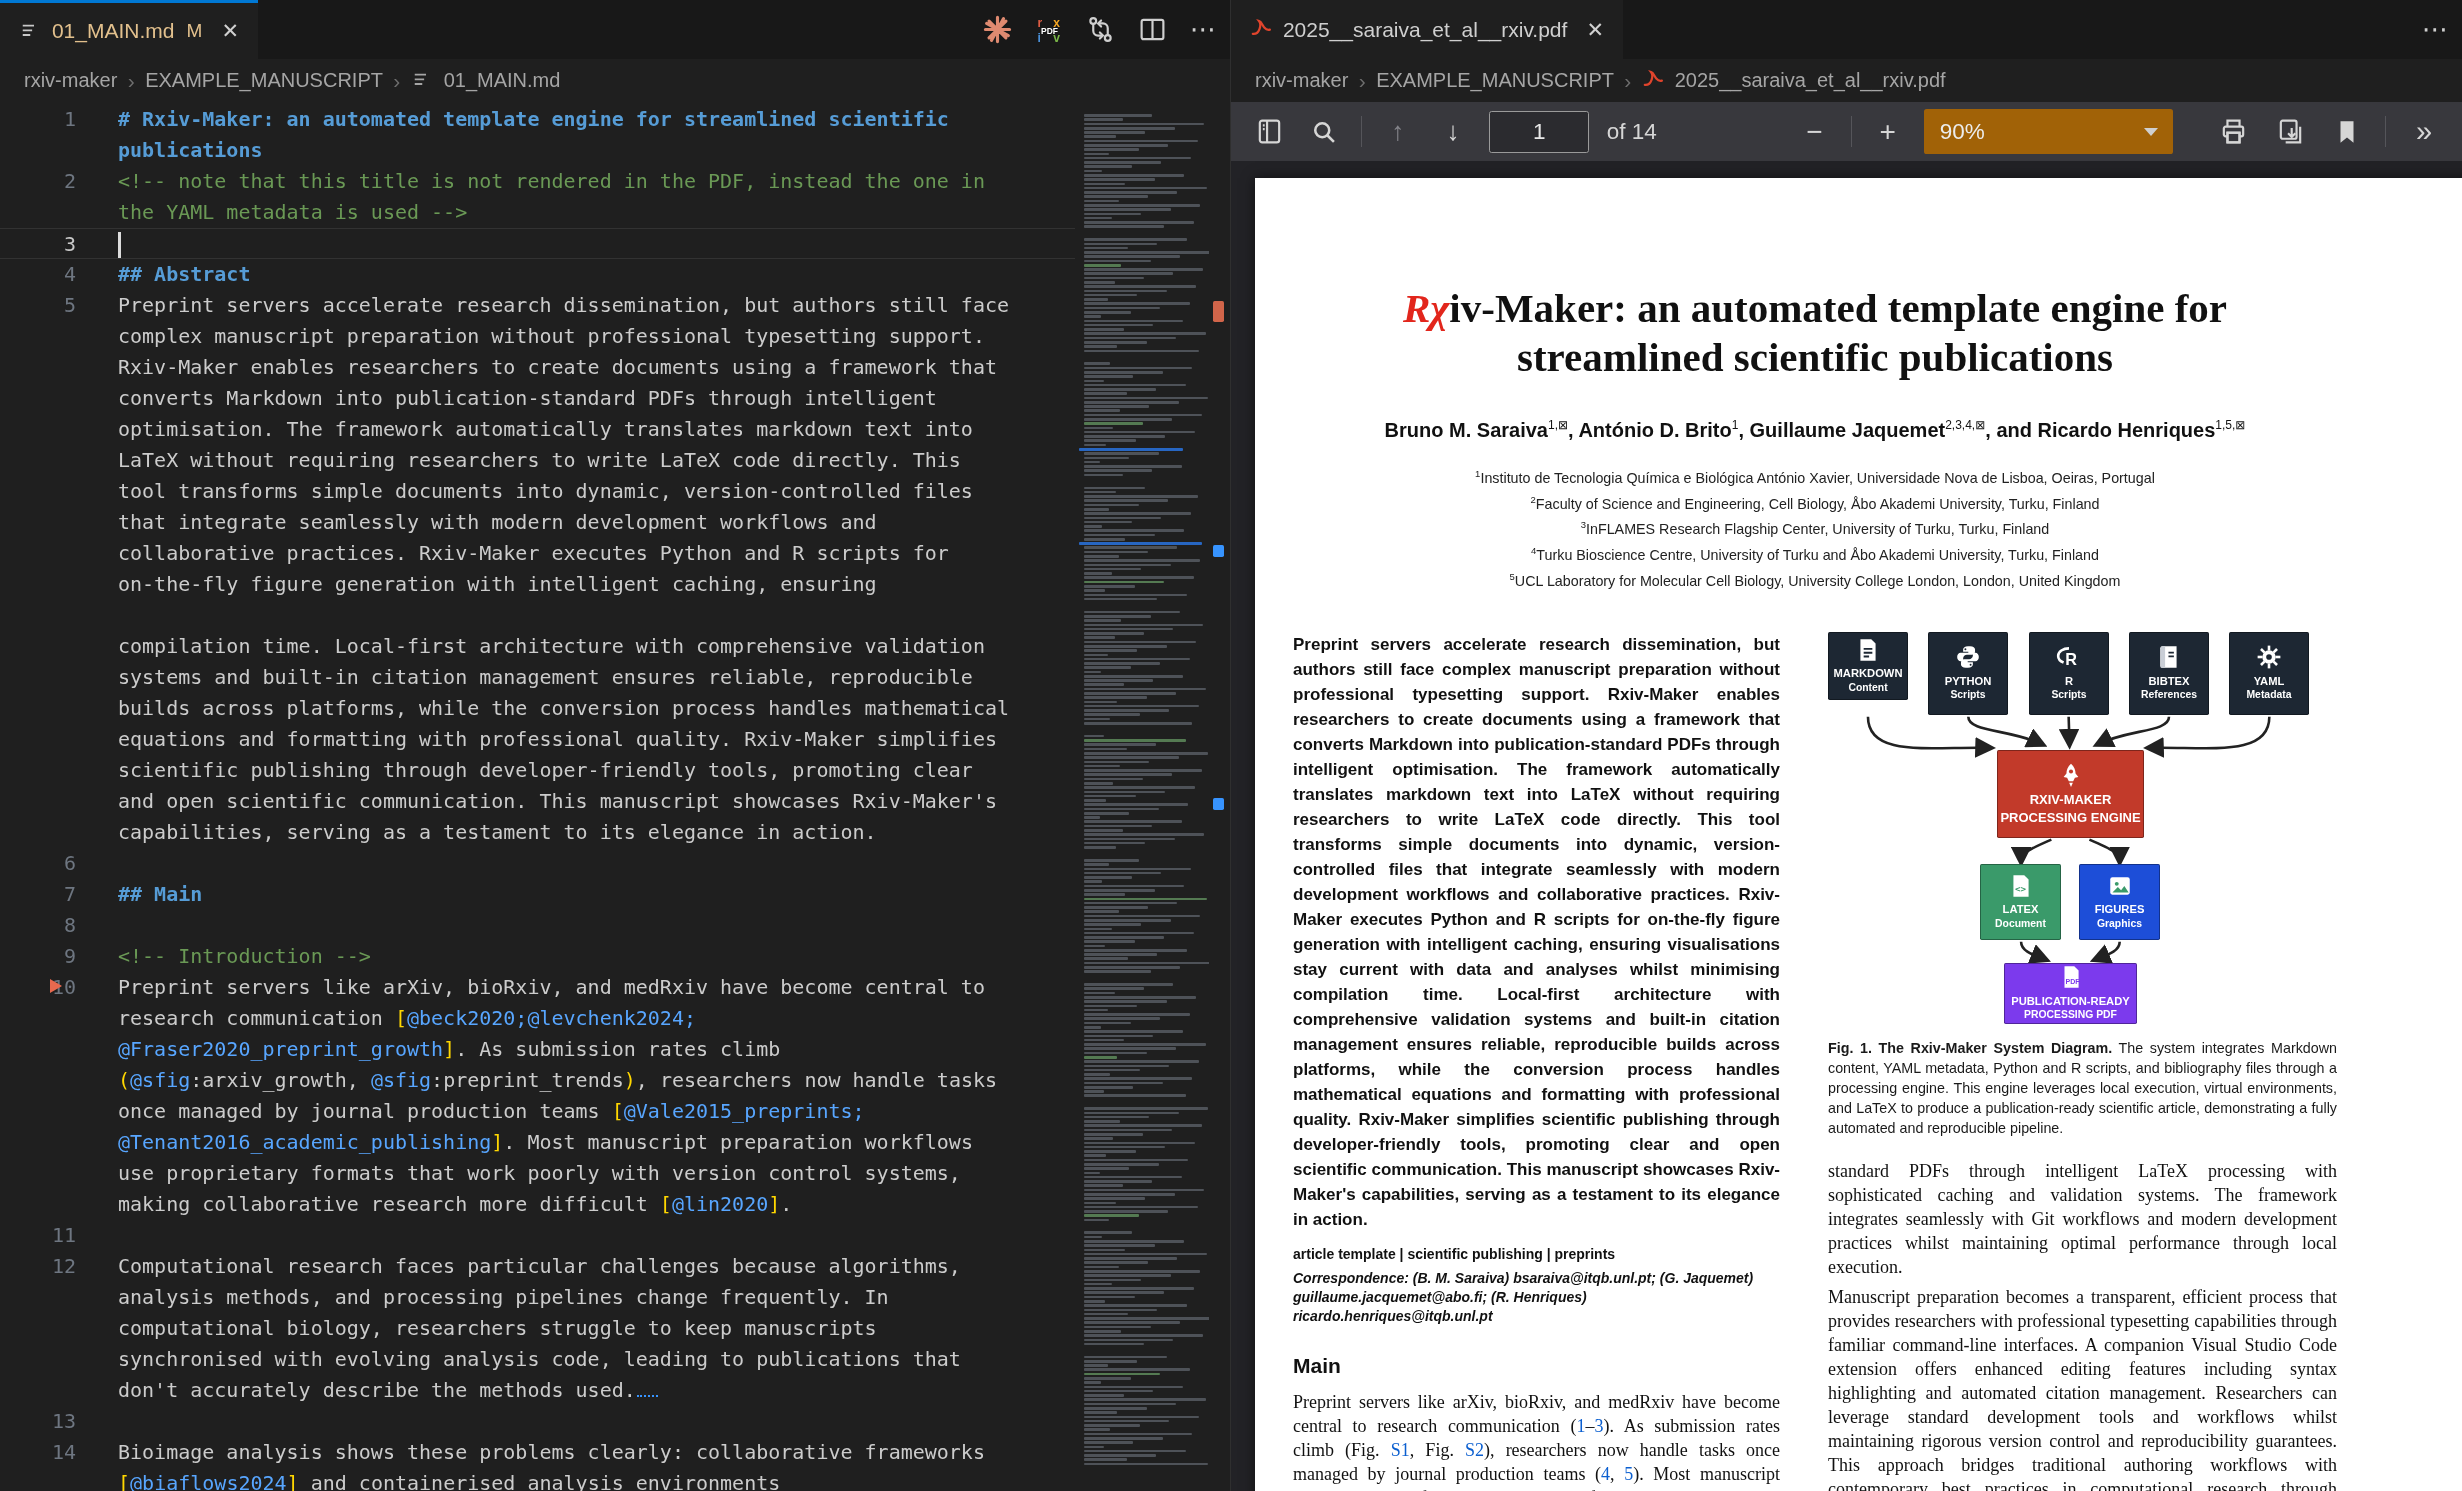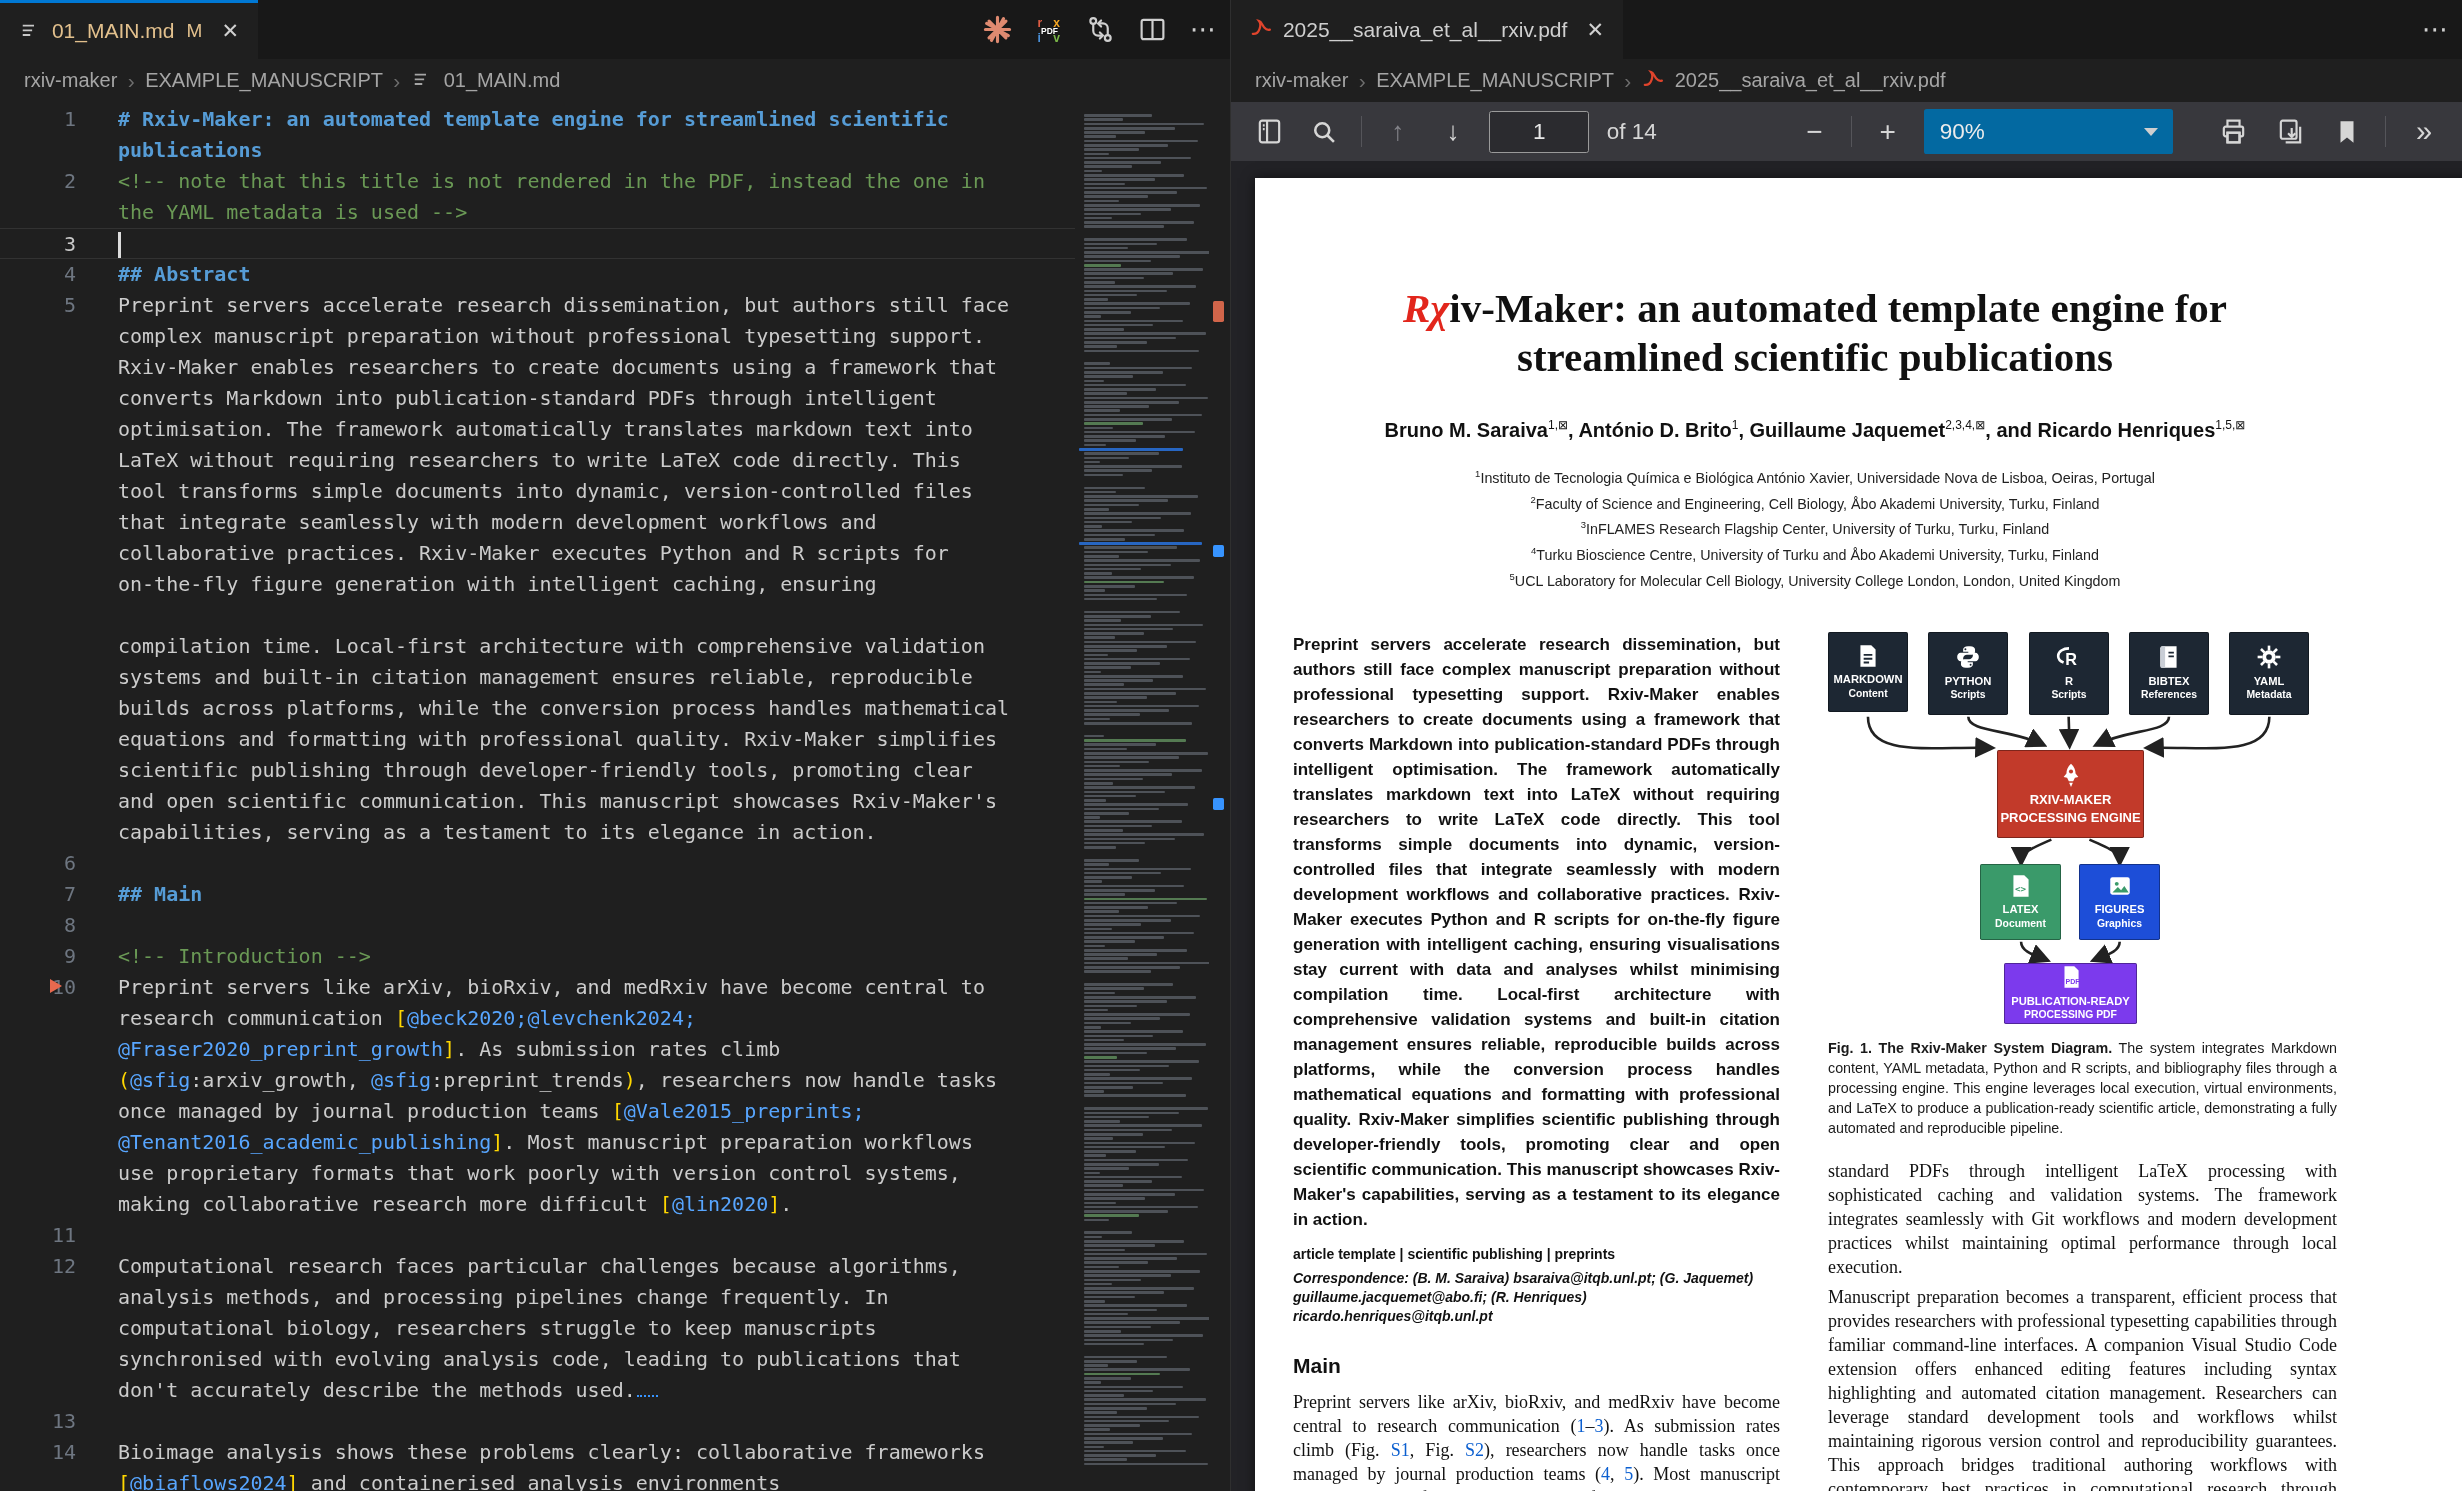--- a/index.html
+++ b/index.html
@@ -65,21 +65,21 @@
   
   .pdf-toolbar { height:59px; background:#38383d; display:flex; align-items:center; padding:0 19px; gap:17.3px; color:#d6d6d6; }
   .tb-btn { width:38px; height:38px; display:flex; align-items:center; justify-content:center; cursor:pointer; }
   .tb-sep { width:0.9px; height:31px; background:#55555a; }
   .tb-arrow { font-size:26px; }
   .tb-arrow.dim { color:#84848a; }
   .page-input { width:100px; height:42px; background:#2b2b2f; border:0.9px solid #9a9a9a; border-radius:2.6px;
                 color:#e8e8e8; font-size:22.5px; text-align:center; font-family:"Liberation Sans",sans-serif; }
   .of-label { font-size:22.5px; }
   .zoom-glyph { font-size:28px; }
-  .zoom-select { width:249px; height:45px; background:#0369a1; border-radius:2.6px; display:flex; align-items:center;
+  .zoom-select { width:249px; height:45px; background:#a16207; border-radius:2.6px; display:flex; align-items:center;
                  padding:0 15.6px; font-size:22.5px; color:#ececec; justify-content:space-between; cursor:pointer; }
   .caret-down { width:0; height:0; border-left:7px solid transparent; border-right:7px solid transparent; border-top:8.7px solid #cfcfcf; }
   .tb-right { margin-left:auto; display:flex; align-items:center; gap:19px; }
   .dbl-chev { font-size:29px; }
 
   
   .pdf-canvas { position:relative; height:1331px; background:#222226; overflow:hidden; }
   .pdf-page { position:absolute; left:24px; top:17.3px; width:1350px; height:1471px; background:#ffffff;
               box-shadow:0 0 12px rgba(0,0,0,.55); color:#111; overflow:hidden; }
   .page-inner { padding:106px 69px 0 38px; width:1151px; }
@@ -680,21 +680,21 @@
                     <path d="M162,98 C162,116 210,112 248,130"></path>
                     <path d="M278,98 L279,130"></path>
                     <path d="M394,98 C394,116 348,112 311,130"></path>
                     <path d="M510,98 C510,146 436,132 370,134"></path>
                     <path d="M258,240 C230,252 223,256 223,266"></path>
                     <path d="M302,240 C330,252 337,256 337,266"></path>
                     <path d="M223,358 C223,370 240,374 252,379"></path>
                     <path d="M337,358 C337,370 320,374 308,379"></path>
                   </g>
                 </svg>
-              <div class="fig-node" style="left: 0px; top: 0px; width: 80px; height: 80px; background: rgb(29, 39, 51); border: 1.7px solid rgba(0, 0, 0, 0.35);">
+              <div class="fig-node" style="left: 0px; top: 0px; width: 80px; height: 68px; background: rgb(29, 39, 51); border: 1.7px solid rgba(0, 0, 0, 0.35);">
                     <div class="nico">
                       <svg viewBox="0 0 24 24">
                         <path d="M5 2h10l4 4v16H5z" fill="#fff"></path>
                         <g stroke="#1d2733" stroke-width="1.7">
                           <path d="M8 11h8M8 14.5h8M8 18h5"></path>
                         </g>
                       </svg>
                     </div>
                     <div class="l1">MARKDOWN</div>
                     <div class="l2">Content</div>

